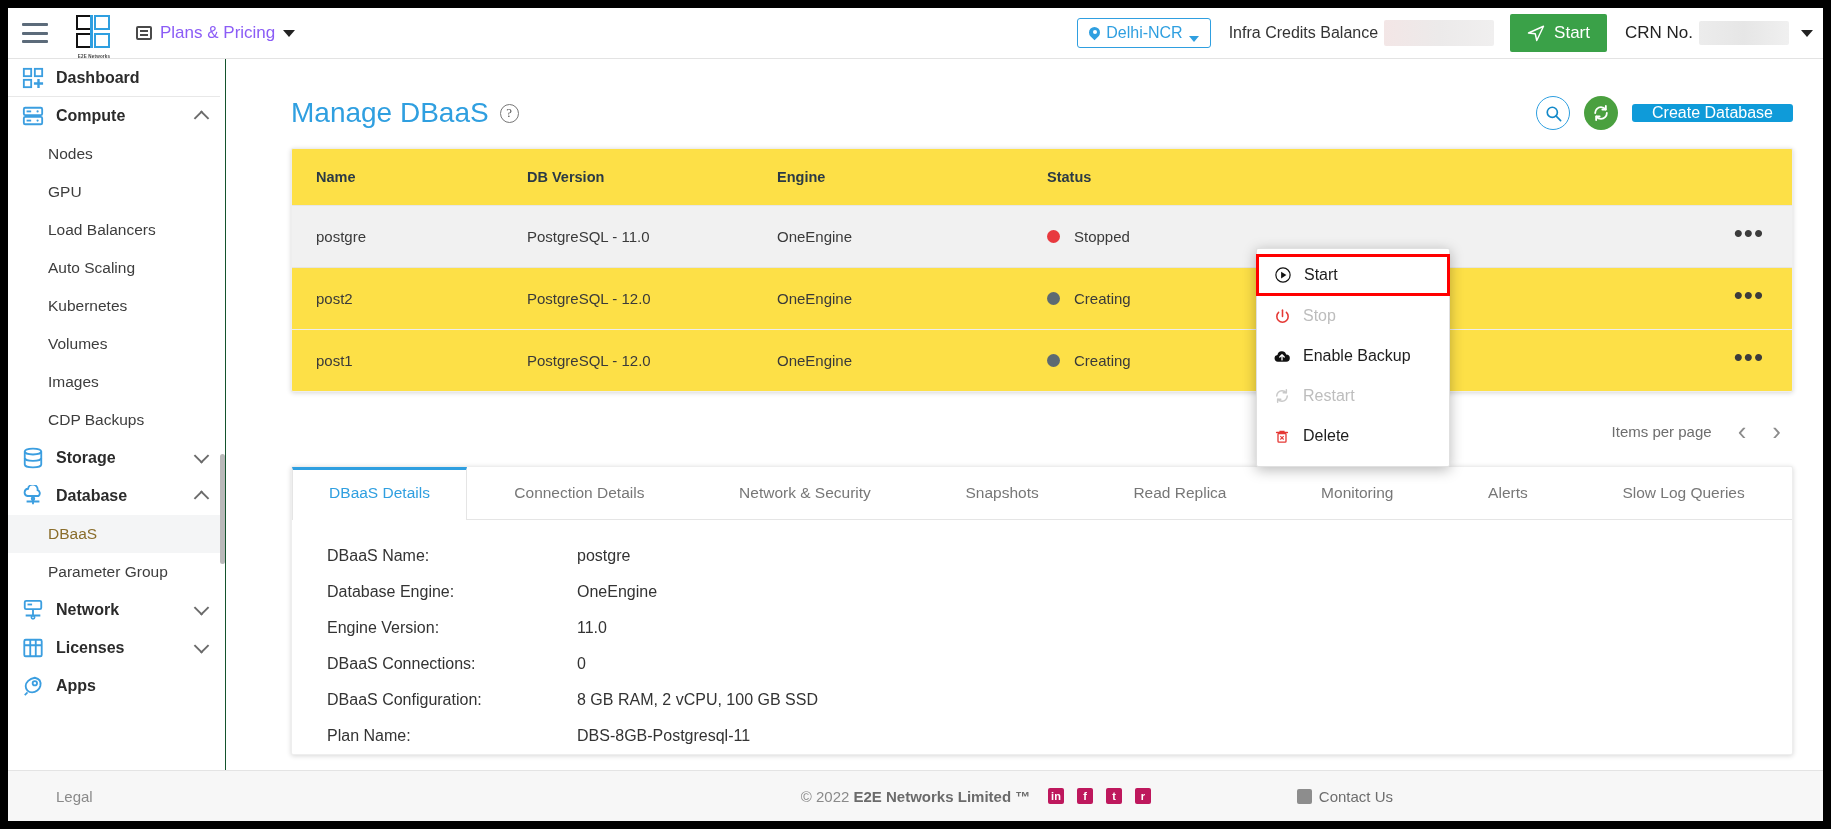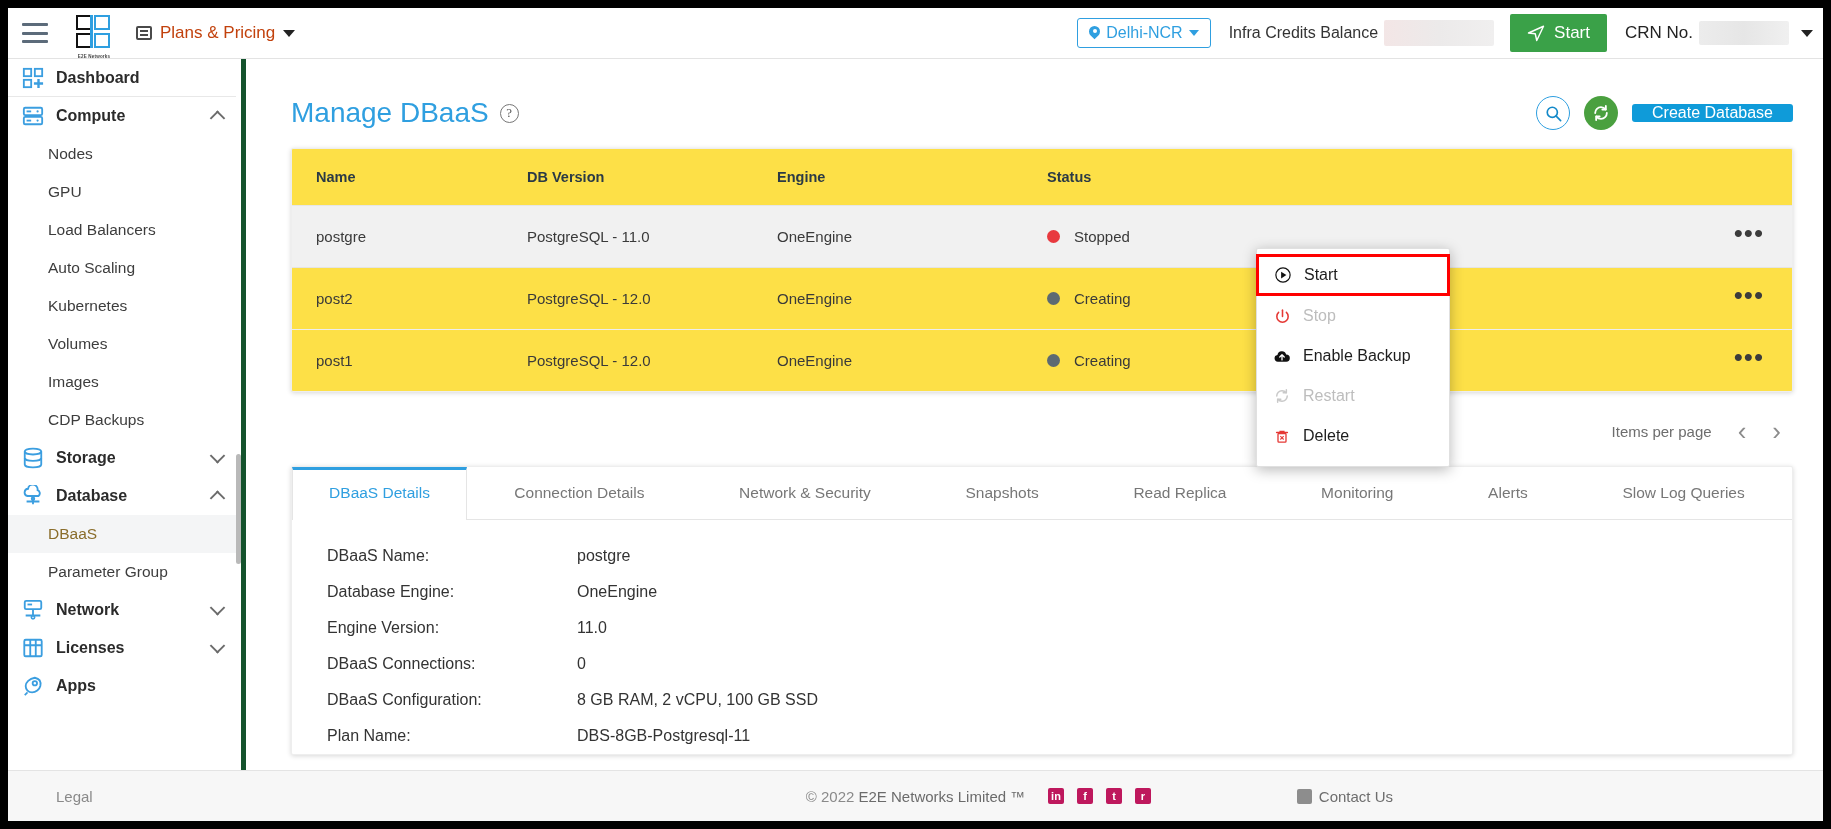--- a/index.html
+++ b/index.html
@@ -40,38 +40,38 @@
   .logo-box .blk { position:absolute; background:#111; }
   .logo-box .blu { position:absolute; background:#2f9fe0; }
   .logo-cap {
     position:absolute; bottom:-6px; left:0; width:40px;
     font-size:4.5px; letter-spacing:.2px; color:#444; text-align:center;
     font-family:"Liberation Sans", sans-serif; font-weight:bold;
   }
 
   .plans {
     display:flex; align-items:center; gap:8px;
-    font-size: 17px; color: #c2410c; cursor: pointer;
+    font-size: 17px; color: #8b5cf6; cursor: pointer;
   }
   .plans .listicon {
     width: 16px; height: 14px; border: 2px solid #4a4a4a; border-radius:2px;
     position: relative; display:inline-block;
   }
   .plans .listicon::before, .plans .listicon::after {
     content:""; position:absolute; left:2px; right:2px; height:1.6px; background:#4a4a4a;
   }
   .plans .listicon::before { top: 2px; }
   .plans .listicon::after  { top: 6px; }
   .caret { width:0;height:0;border-left:6px solid transparent;border-right:6px solid transparent;border-top:7px solid #222; }
 
   .topbar-right {
     margin-left:auto; display:flex; align-items:center; gap:0; padding-right: 10px;
   }
   .region-pill {
-    display:flex; align-items:center; gap:6px;
+    display:flex; align-items:flex-end; gap:6px;
     border: 1px solid #2f9fe0; border-radius: 3px;
     padding: 5px 11px; color: #2f9fe0; font-size: 16px;
     margin-right: 18px; cursor:pointer; background:#fff;
   }
   .pin { width:11px;height:15px; position:relative; }
   .pin::before{content:"";position:absolute;left:0;top:0;width:11px;height:11px;border-radius:50% 50% 50% 0;transform:rotate(-45deg);background:#2f9fe0;}
   .pin::after{content:"";position:absolute;left:3.6px;top:3.4px;width:4px;height:4px;border-radius:50%;background:#fff;}
   .region-caret { width:0;height:0;border-left:5px solid transparent;border-right:5px solid transparent;border-top:6px solid #2f9fe0; }
 
   .credits { display:flex; align-items:center; gap:0; margin-right:16px; }
@@ -89,22 +89,22 @@
     padding: 9px 17px; font-size:17px; border-radius:2px; cursor:pointer;
     margin-right: 18px;
   }
   .send-ico { width:18px;height:18px; }
 
   .crn { display:flex;align-items:center;gap:0; font-size:17px;color:#222; cursor:pointer; }
   .crn .caret { margin-left:12px; }
 
   
   .sidebar {
-    position:absolute; left:0; top:51px; width:238px; height: 711px;
-    background:#fff; border-right:5px solid #14532d; overflow:hidden;
+    position:absolute; left:0; top:51px; width:218px; height: 711px;
+    background:#fff; border-right:1px solid #14532d; overflow:hidden;
   }
   .nav-item {
     display:flex; align-items:center; height: 38px; padding-left: 14px;
     font-size: 15.5px; color:#333; cursor:pointer; position:relative;
   }
   .nav-item.group { font-weight:bold; color:#2b2b2b; font-size:16px; }
   .nav-item.sub { padding-left: 40px; color:#3d3d3d; font-size:15.5px; }
   .nav-item.active { background:#f4f5f6; color:#9a7b2e; }
   .nav-item.active .lbl { color:#8a6d2b; }
   .nav-divider { border-bottom:1px solid #e8e8e8; }
@@ -235,21 +235,21 @@
   .footer {
     position:absolute; left:0; bottom:0; width:1815px; height: 51px;
     background:#f7f7f7; border-top:1px solid #e4e4e4;
     display:flex; align-items:center;
   }
   .footer-legal { margin-left: 48px; font-size:15px; color:#8a8a8a; cursor:pointer; }
   .footer-copy {
     position:absolute; left: 0; right: 0; text-align:center;
     font-size:15px; color:#8a8a8a;
   }
-  .footer-copy b { color:#6b6b6b; font-weight:normal; }
+  .footer-copy b { color:#6b6b6b; font-weight:bold; }
   .social { position:absolute; left: 1040px; display:flex; gap: 13px; }
   .soc {
     width:16px;height:16px;border-radius:2px;background:#be185d;color:#fff;
     font-size:11px; display:flex;align-items:center;justify-content:center;
     font-weight:bold; cursor:pointer;
   }
   .contact {
     position:absolute; right: 430px; display:flex; align-items:center; gap:7px;
     font-size:15px; color:#6e6e6e; cursor:pointer;
   }

